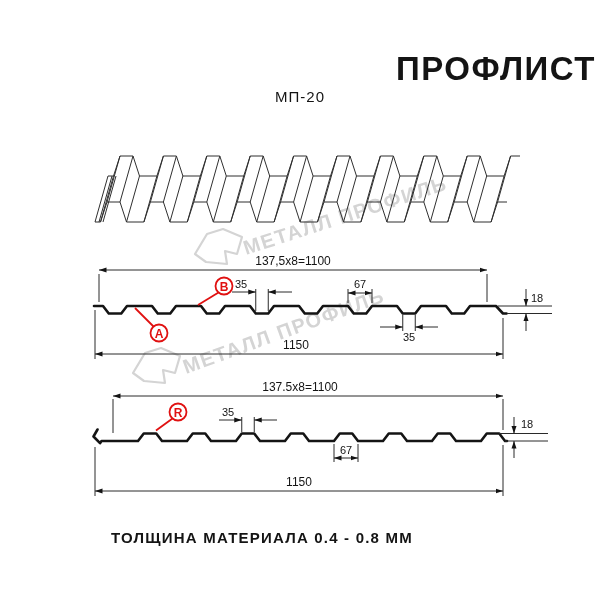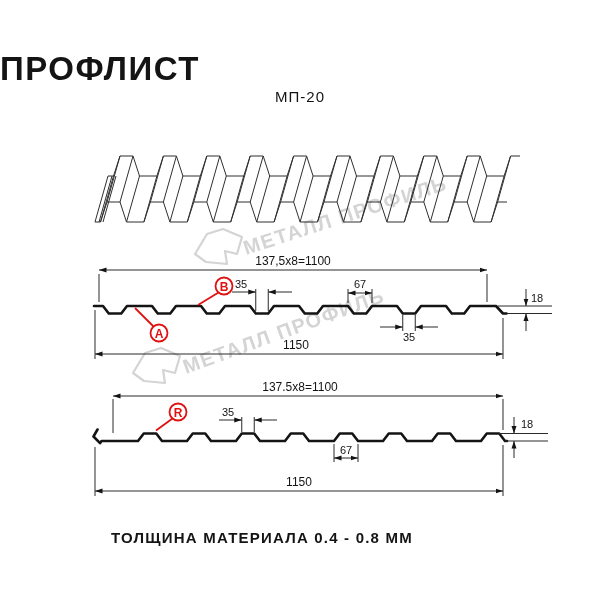--- a/index.html
+++ b/index.html
@@ -1,18 +1,18 @@
 <!DOCTYPE html>
 <html><head>
 <meta charset="utf-8">
 <style>
   html,body{margin:0;padding:0;background:#fff;}
   .page{position:relative;width:600px;height:600px;background:#fff;overflow:hidden;
         font-family:"Liberation Sans",sans-serif;color:#141414;}
-  .title{position:absolute;top:50px;left:0;width:596px;text-align:left;
+  .title{position:absolute;top:50px;left:0;width:596px;text-align:right;
          font-size:33px;font-weight:bold;letter-spacing:1.5px;color:#141414;}
   .subtitle{position:absolute;top:88px;left:0;width:600px;text-align:center;
             font-size:15px;font-weight:500;letter-spacing:1px;color:#141414;}
   .footer{position:absolute;top:529px;left:0;width:524px;text-align:center;
           font-size:15px;font-weight:bold;letter-spacing:1.2px;color:#141414;}
   svg{position:absolute;left:0;top:0;}
   .thin{stroke:#2a2a2a;stroke-width:1;fill:none;}
   .prof{stroke:#141414;stroke-width:2.6;fill:none;stroke-linejoin:round;stroke-linecap:round;}
   .sheet{stroke:#2f2f2f;stroke-width:1;fill:none;stroke-linejoin:round;}
   .red{stroke:#e01111;stroke-width:1.8;fill:none;}

